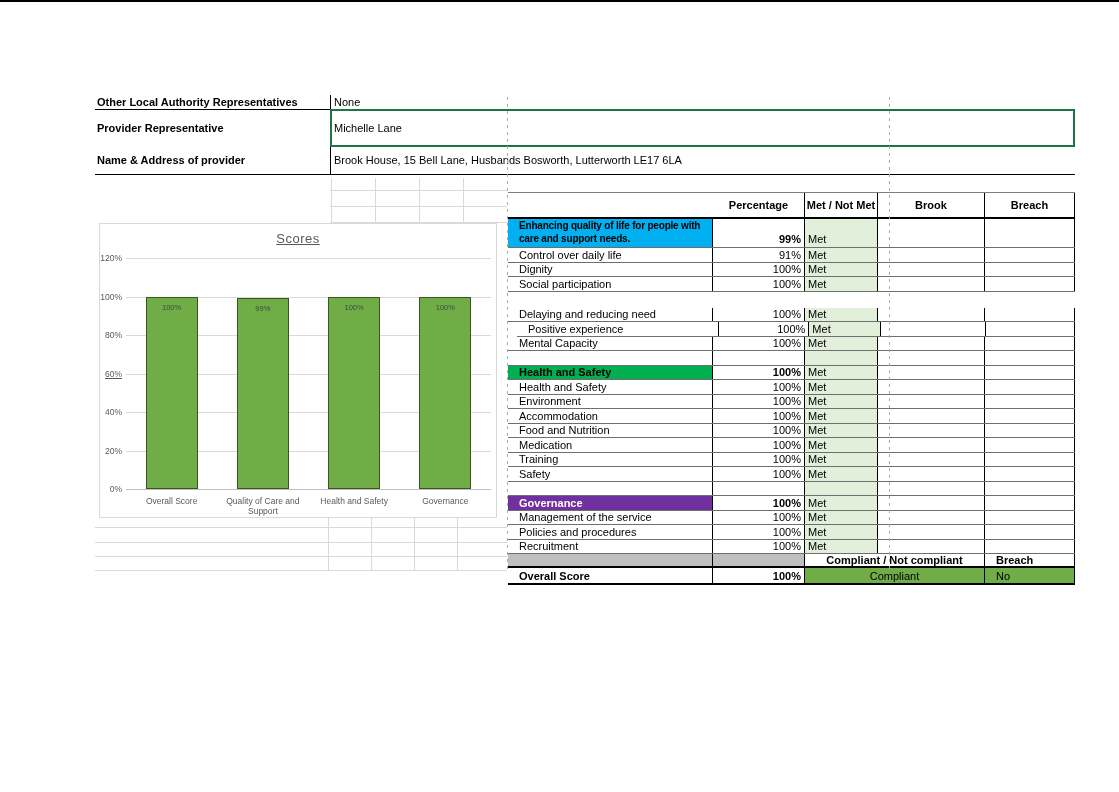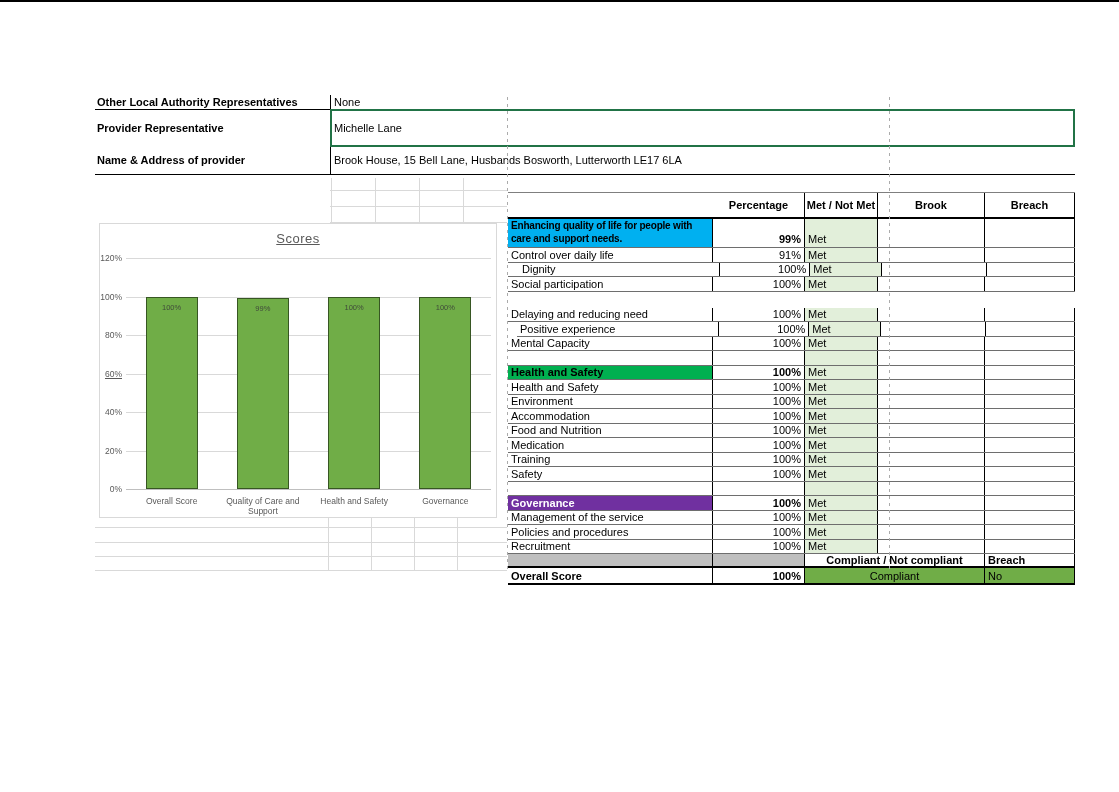--- a/index.html
+++ b/index.html
@@ -23,21 +23,21 @@
   .bar{position:absolute;box-sizing:border-box;}
   .bar-label{position:absolute;text-align:center;font-size:7.5px;color:#3f4a3a;}
   .xlabel{position:absolute;text-align:center;font-size:8.5px;color:#595959;line-height:10px;}
   
   #summary-table{position:absolute;left:508px;top:192px;width:567px;z-index:3;}
   .trow{display:flex;border-bottom:1px solid #6e6e6e;box-sizing:border-box;background:#fff;}
   .tcell{box-sizing:border-box;border-right:1px solid #000;display:flex;align-items:center;
          font-size:11px;line-height:12px;overflow:hidden;}
   .colhead-row{border-top:1px solid #7f7f7f;border-bottom:2px solid #000;}
   .colhead{font-weight:bold;justify-content:center;}
-  .c-label{padding-left:3px;}
+  .c-label{padding-left:11px;}
   .c-pct{justify-content:flex-end;padding-right:3px;}
   .c-met{background:#E2EFDA;padding-left:3px;}
   .c-center{justify-content:center;text-align:right;}
   .bold{font-weight:bold;}
   .sec-tall .tcell{align-items:flex-end;padding-bottom:2px;}
   .sec-lines{font-size:10px;font-weight:bold;line-height:13px;letter-spacing:-0.2px;}
   .black-sep{border-bottom:2px solid #000;}
 </style>
 </head>
 <body>
@@ -134,21 +134,21 @@
         <div class="tcell " style="width: 90px;"></div>
       </div>
       <div class="trow " style="height: 14.5px;">
         <div class="tcell c-label" style="width: 205px;">Control over daily life</div>
         <div class="tcell c-pct" style="width: 92px;">91%</div>
         <div class="tcell c-met" style="width: 73px;">Met</div>
         <div class="tcell " style="width: 107px;"></div>
         <div class="tcell " style="width: 90px;"></div>
       </div>
       <div class="trow " style="height: 14.5px;">
-        <div class="tcell c-label" style="width: 205px; margin-left: 11px;">Dignity</div>
+        <div class="tcell c-label" style="width: 205px;">Dignity</div>
         <div class="tcell c-pct" style="width: 92px;">100%</div>
         <div class="tcell c-met" style="width: 73px;">Met</div>
         <div class="tcell " style="width: 107px;"></div>
         <div class="tcell " style="width: 90px;"></div>
       </div>
       <div class="trow " style="height: 14.5px;">
         <div class="tcell c-label" style="width: 205px;">Social participation</div>
         <div class="tcell c-pct" style="width: 92px;">100%</div>
         <div class="tcell c-met" style="width: 73px;">Met</div>
         <div class="tcell " style="width: 107px;"></div>

